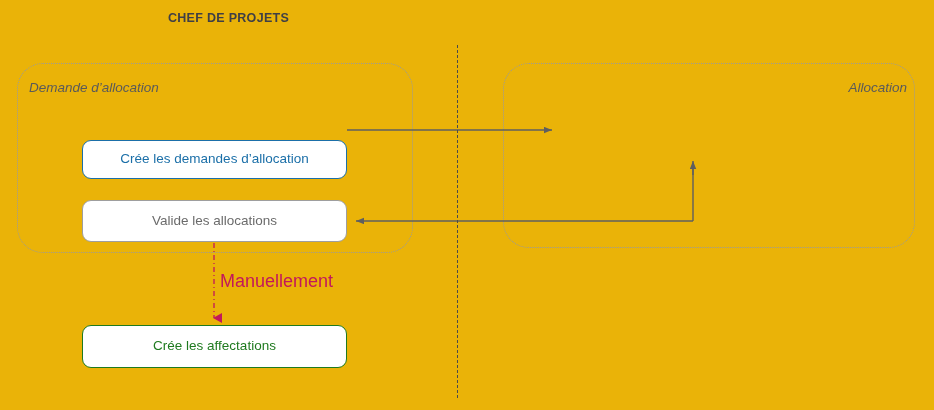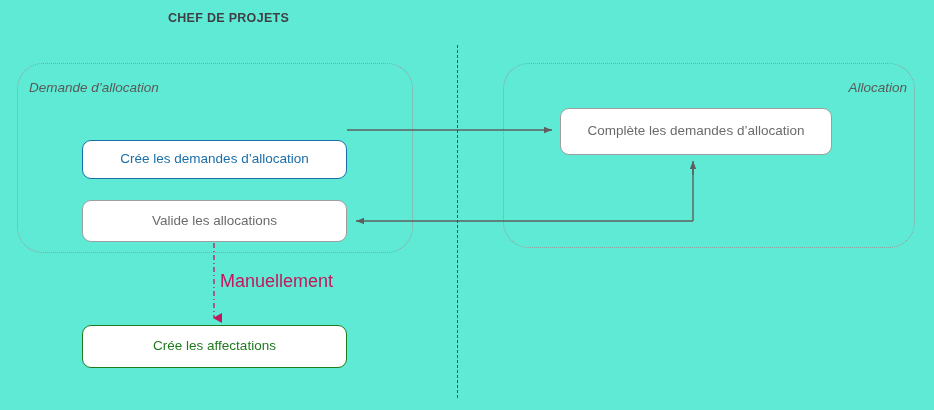--- a/index.html
+++ b/index.html
@@ -7,21 +7,21 @@
     padding: 0;
     background: #ffffff;
   }
   body {
     font-family: "Liberation Sans", sans-serif;
   }
   #canvas {
     position: relative;
     width: 934px;
     height: 410px;
-    background: #5eead4;
+    background: #eab308;
     overflow: hidden;
   }
   .lane-title {
     position: absolute;
     top: 11px;
     font-size: 12.5px;
     font-weight: bold;
     color: #3f3f46;
     letter-spacing: 0.3px;
     white-space: nowrap;
@@ -135,17 +135,16 @@
   </svg>
 
   <div class="divider"></div>
 
   <div class="node node-blue" id="node-create-requests">Crée les demandes  d’allocation</div>
 
   <div class="node node-green" id="node-create-assign">Crée les affectations</div>
 
   <div class="node node-grey" id="node-validate">Valide  les allocations</div>
 
-  <div class="node node-grey" id="node-complete">Complète  les demandes d’allocation</div>
 
   <div class="edge-label" id="edge-label-manual">Manuellement</div>
 
 </div>
 
 </body></html>

